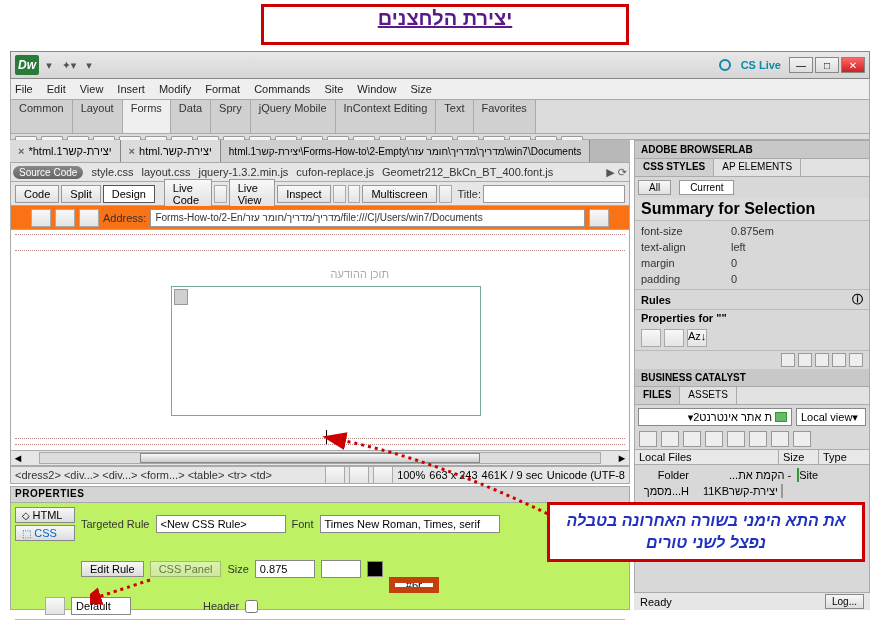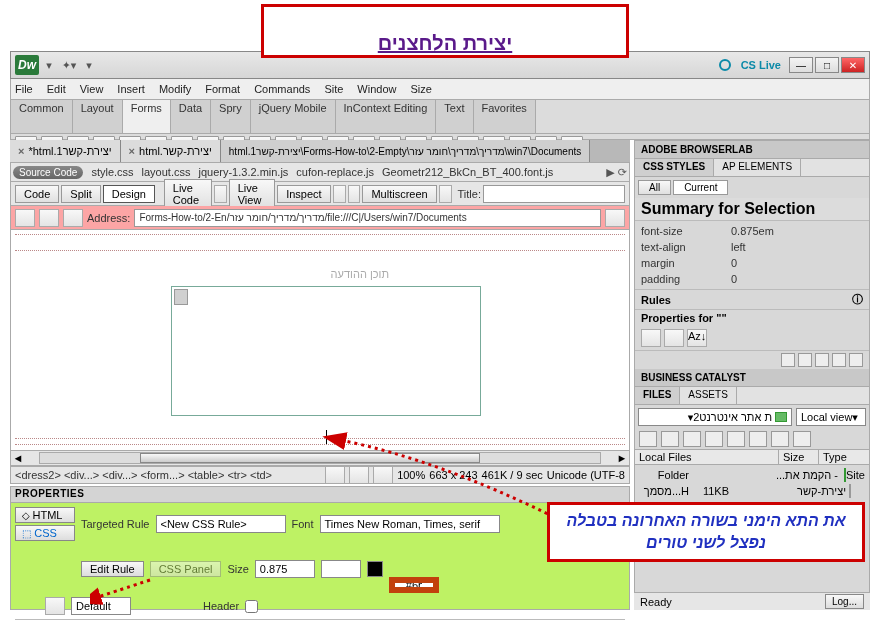--- a/index.html
+++ b/index.html
@@ -1,18 +1,18 @@
 <!DOCTYPE html>
 <html><head>
 <meta charset="utf-8">
 <style>
 * { margin:0; padding:0; box-sizing:border-box; font-family:Tahoma,Arial,sans-serif; font-size:11px; }
 body { background:#fff; width:880px; height:620px; position:relative; overflow:hidden; }
 
-.callout-top { position:absolute; left:261px; top:4px; width:368px; height:54px; border:3px solid #c00; background:#fff; display:flex; align-items:flex-end; justify-content:center; z-index:100; }
+.callout-top { position:absolute; left:261px; top:4px; width:368px; height:41px; border:3px solid #c00; background:#fff; display:flex; align-items:flex-start; justify-content:center; z-index:100; }
 .callout-top span { color:#5a1a8a; font-size:20px; font-weight:bold; text-decoration:underline; }
 
 .appbar { position:absolute; left:10px; top:51px; right:10px; height:28px; background:linear-gradient(#e8e8e8,#d6d6d6); border:1px solid #888; display:flex; align-items:center; padding:0 4px; }
 .dw-logo { width:24px; height:20px; background:#2a7a3a; color:#fff; font-weight:bold; font-style:italic; display:flex; align-items:center; justify-content:center; border-radius:2px; font-size:12px; }
 .appbar .menu-drop { width:20px; text-align:center; color:#555; }
 .app-center { flex:1; }
 .cslive { color:#0b8aa8; font-weight:bold; margin-right:6px; display:flex; align-items:center; gap:10px; }
 .cslive-icon { width:12px; height:12px; border:2px solid #0b8aa8; border-radius:50%; display:inline-block; }
 .winbtn { width:24px; height:16px; background:linear-gradient(#f4f4f4,#ddd); border:1px solid #888; margin-left:2px; display:flex; align-items:center; justify-content:center; font-size:10px; }
 .winbtn.close { background:linear-gradient(#f66,#c22); color:#fff; }
@@ -35,21 +35,21 @@
 .relbar { position:absolute; left:10px; top:162px; width:620px; height:20px; background:#e6e6e6; border:1px solid #aaa; display:flex; align-items:center; padding:0 2px; gap:8px; }
 .srcbtn { background:linear-gradient(#888,#666); color:#fff; padding:1px 6px; border-radius:8px; font-size:10px; }
 .relbar span.rel { color:#333; }
 
 .viewbar { position:absolute; left:10px; top:182px; width:620px; height:24px; background:#e6e6e6; border:1px solid #aaa; border-top:none; display:flex; align-items:center; padding:0 4px; gap:2px; }
 .vbtn { padding:2px 8px; border:1px solid #999; background:linear-gradient(#f8f8f8,#e0e0e0); }
 .vbtn.active { background:#fff; border-color:#555; }
 .tb { width:20px; height:18px; border:1px solid #aaa; background:linear-gradient(#f8f8f8,#e4e4e4); }
 .vlabel { color:#333; margin-left:4px; }
 
-.addrbar { position:absolute; left:10px; top:206px; width:620px; height:24px; background:#fca5a5; border:1px solid #aaa; border-top:none; display:flex; align-items:center; padding:0 4px; gap:4px; }
+.addrbar { position:absolute; left:10px; top:206px; width:620px; height:24px; background:#f97316; border:1px solid #aaa; border-top:none; display:flex; align-items:center; padding:0 20px; gap:4px; }
 .addr-input { flex:1; height:18px; border:1px solid #999; background:#fff; padding:0 4px; font-size:10px; color:#333; direction:rtl; text-align:left; }
 
 .canvas { position:absolute; left:10px; top:230px; width:620px; height:236px; background:#fff; border:1px solid #aaa; border-top:none; overflow:hidden; }
 .layout-line { position:absolute; height:0; border-top:1px dotted #b88; left:4px; right:4px; }
 .msg-label { position:absolute; right:240px; top:38px; color:#aaa; font-size:11px; direction:rtl; }
 .textarea-mock { position:absolute; left:160px; top:56px; width:310px; height:130px; border:1px solid #7a9; background:#fff; }
 .textarea-mock .scrollthumb { position:absolute; left:2px; top:2px; width:14px; height:16px; background:#d0d0d0; border:1px solid #999; }
 .cursor-blink { position:absolute; left:315px; top:200px; width:1px; height:14px; background:#000; }
 
 .statusbar { position:absolute; left:10px; top:466px; width:620px; height:18px; background:#e6e6e6; border:1px solid #aaa; display:flex; align-items:center; font-size:10px; }
@@ -69,42 +69,42 @@
 .pinput { border:6px solid #c2410c; background:#fff; height:16px; padding:0 11px;margin-top:32px; }
 .plabel { color:#333; }
 .swatch { width:16px; height:16px; border:1px solid #888; background:#000; }
 .swatch.lite { background:#fff; }
 
 .rightcol { position:absolute; left:634px; top:140px; width:236px; bottom:10px; background:#d8d8d8; border:1px solid #aaa; }
 .panelhdr { height:18px; background:#c8c8c8; border-bottom:1px solid #aaa; padding:1px 6px; font-weight:bold; font-size:10px; display:flex; align-items:center; }
 .paneltabs { height:18px; display:flex; background:#e2e2e2; border-bottom:1px solid #aaa; }
 .paneltabs span { padding:2px 8px; border-right:1px solid #aaa; font-size:10px; }
 .paneltabs span.active { background:#cfcfcf; font-weight:bold; }
-.subbtns { padding:3px; display:flex; gap:2px; }
+.subbtns { padding:3px; display:flex; gap:8px; }
 .subbtns span { padding:1px 10px; border:1px solid #999; background:linear-gradient(#f8f8f8,#e0e0e0); font-size:10px; }
 .subbtns span.active { background:#fff; }
 .sectlabel { padding:2px 6px; font-weight:bold; font-size:16px; background:#dcdcdc; border-bottom:1px solid #bbb; }
 .csstable { padding:2px 6px; }
 .csstable .r { display:flex; height:16px; align-items:center; }
 .csstable .r .k { width:90px; color:#333; }
 .csstable .r .v { color:#333; }
 .rules-row, .propsfor-row { padding:2px 6px; border-top:1px solid #bbb; font-weight:bold; font-size:10px; display:flex; align-items:center; justify-content:space-between; }
 .mini-icons { display:flex; gap:3px; padding:2px 6px; border-top:1px solid #bbb; justify-content:flex-end; }
 .mini-icons .mi { width:14px; height:14px; border:1px solid #999; background:#eee; }
 .filespanel .siterow { padding:3px; display:flex; gap:4px; }
 .filespanel .siterow .sel { flex:1; border:1px solid #888; background:#fff; padding:1px 4px; height:18px; display:flex; align-items:center; direction:rtl; }
 .fileicons { padding:2px 4px; display:flex; gap:4px; border-bottom:1px solid #aaa; }
 .fileicons .fi { width:18px; height:16px; border:1px solid #999; background:#eee; }
 .filehdr { display:flex; background:#e8e8e8; border-bottom:1px solid #aaa; font-size:10px; }
 .filehdr span:nth-child(1){ flex:1; padding:1px 4px; border-right:1px solid #aaa; }
 .filehdr span:nth-child(2){ width:40px; padding:1px 4px; border-right:1px solid #aaa; }
 .filehdr span:nth-child(3){ width:50px; padding:1px 4px; }
 .filetree { padding:2px 4px; font-size:10px; }
 .filetree .row { display:flex; height:16px; align-items:center; direction:rtl; }
-.filetree .row .n { flex:1; text-align:right; direction:rtl; }
+.filetree .row .n { flex:1; text-align:left; direction:rtl; }
 .folder-icon { width:12px; height:10px; background:#6b6; border:1px solid #393; margin-left:3px; }
 .file-icon { width:10px; height:12px; background:#fff; border:1px solid #999; margin-left:3px; }
 
 .callout-bot { position:absolute; left:547px; top:502px; width:318px; height:60px; border:3px solid #c00; background:#fff; display:flex; align-items:center; justify-content:center; z-index:100; direction:rtl; text-align:center; }
 .callout-bot span { color:#2030c0; font-size:16px; font-style:italic; font-weight:bold; line-height:1.4; }
 
 .arrow-svg { position:absolute; left:90px; top:430px; width:500px; height:180px; z-index:99; pointer-events:none; }
 
 .readybar { position:absolute; left:634px; top:592px; width:236px; height:18px; background:#e6e6e6; border-top:1px solid #aaa; display:flex; align-items:center; padding:0 6px; font-size:10px; justify-content:space-between; }
 </style>

